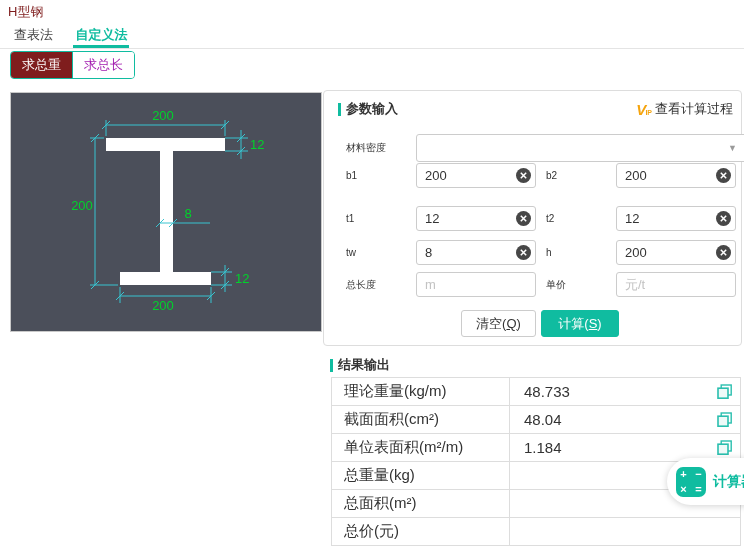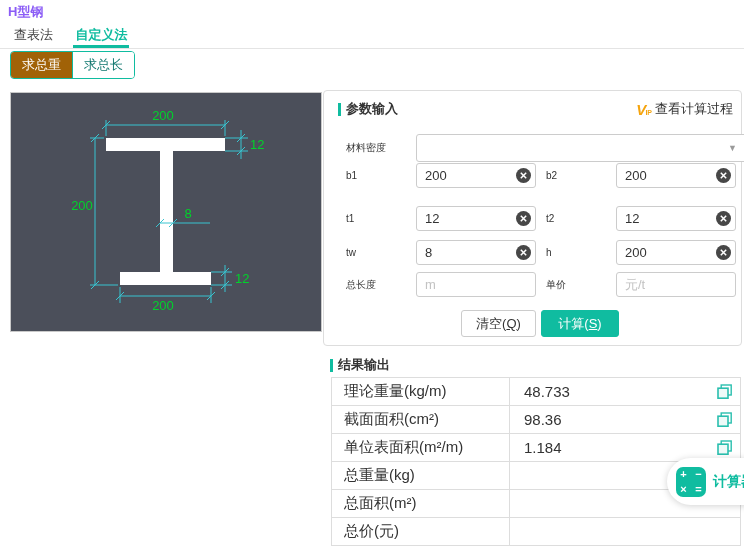--- a/index.html
+++ b/index.html
@@ -1,28 +1,28 @@
 <!DOCTYPE html>
 <html><head>
 <meta charset="utf-8">
 <style>
   html,body{margin:0;padding:0;}
   body{
     width:744px;height:555px;position:relative;overflow:hidden;background:#fff;
     font-family:"Liberation Sans","DejaVu Sans",sans-serif;color:#333;
   }
-  .page-title{position:absolute;left:8px;top:3px;font-size:13px;font-weight:bold;color:#8b5cf6;}
+  .page-title{position:absolute;left:8px;top:3px;font-size:13px;font-weight:normal;color:#7f1d1d;}
   
   .tabs{position:absolute;left:0;top:24px;width:744px;border-bottom:1px solid #e4e4e4;padding-left:12px;box-sizing:border-box;}
   .tab{display:inline-block;font-size:13px;color:#444;padding:2px 2px 4px;margin-right:14px;cursor:pointer;}
   .tab.active{color:#10bca0;font-weight:bold;border-bottom:3px solid #10bca0;padding-bottom:1px;}
   
   .mode-toggle{position:absolute;left:10px;top:51px;display:inline-flex;border:1px solid #10bca0;border-radius:4px;overflow:hidden;background:#fff;}
-  .mode-btn{font-size:13px;padding:4px 11px;background:#fff;color:#0f766e;cursor:pointer;}
-  .mode-btn.active{background:#a16207;color:#fff;}
+  .mode-btn{font-size:13px;padding:4px 11px;background:#fff;color:#a21caf;cursor:pointer;}
+  .mode-btn.active{background:#7f1d1d;color:#fff;}
   .mode-btn + .mode-btn{border-left:1px solid #10bca0;}
   
   .diagram-panel{position:absolute;left:10px;top:92px;width:310px;height:238px;background:#4b4f5a;border:1px solid #c9c9c9;}
   .diagram-panel svg{display:block;}
   .dim-text{fill:#00d22b;font-size:13px;font-family:"Liberation Sans","DejaVu Sans",sans-serif;}
   
   .param-card{position:absolute;left:323px;top:90px;width:417px;height:254px;border:1px solid #ddd;border-radius:4px;background:#fff;}
   .sec-header{display:flex;align-items:center;font-size:13px;font-weight:bold;color:#333;}
   .sec-bar{width:3px;height:13px;background:#10bca0;margin-right:5px;}
   .param-card .sec-header{position:absolute;left:14px;top:9px;}
@@ -208,21 +208,21 @@
       <td class="rlabel">理论重量(kg/m)</td>
       <td class="rvalue"><span>48.733</span>
         <svg class="copy-btn" viewBox="0 0 15 15">
             <rect x="4.2" y="1" width="10" height="10" fill="none" stroke="#2abfae" stroke-width="1.4"></rect>
             <rect x="1" y="4.2" width="10" height="10" fill="#eefaf8" stroke="#2abfae" stroke-width="1.6"></rect>
           </svg>
       </td>
     </tr>
     <tr>
       <td class="rlabel">截面面积(cm²)</td>
-      <td class="rvalue"><span>98.36</span>
+      <td class="rvalue"><span>48.04</span>
         <svg class="copy-btn" viewBox="0 0 15 15">
             <rect x="4.2" y="1" width="10" height="10" fill="none" stroke="#2abfae" stroke-width="1.4"></rect>
             <rect x="1" y="4.2" width="10" height="10" fill="#eefaf8" stroke="#2abfae" stroke-width="1.6"></rect>
           </svg>
       </td>
     </tr>
     <tr>
       <td class="rlabel">单位表面积(m²/m)</td>
       <td class="rvalue"><span>1.184</span>
         <svg class="copy-btn" viewBox="0 0 15 15">

